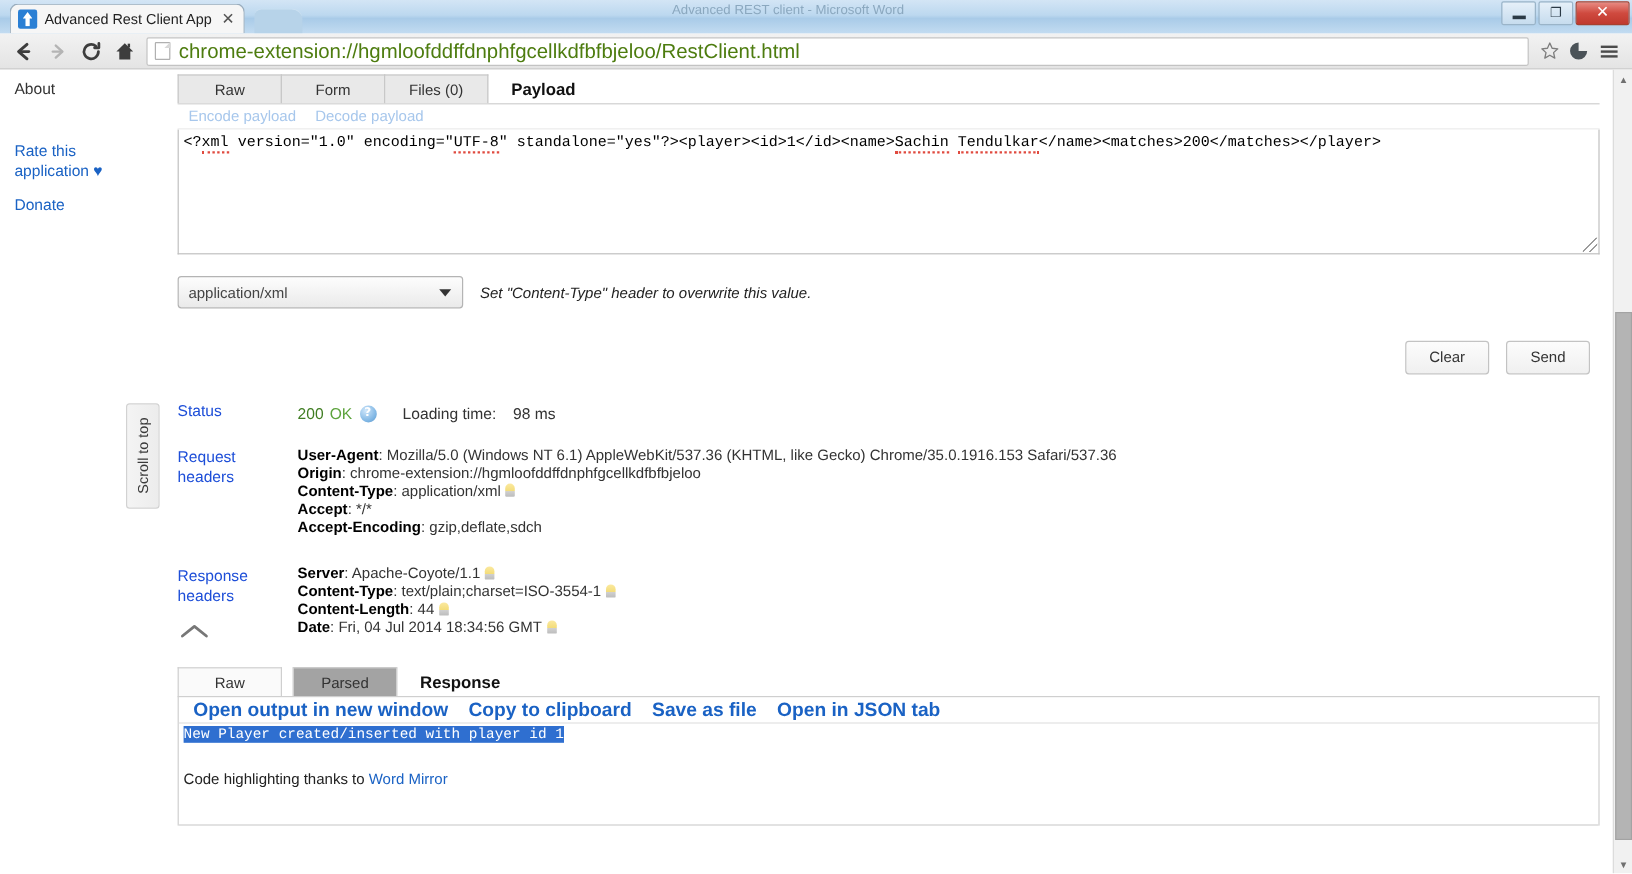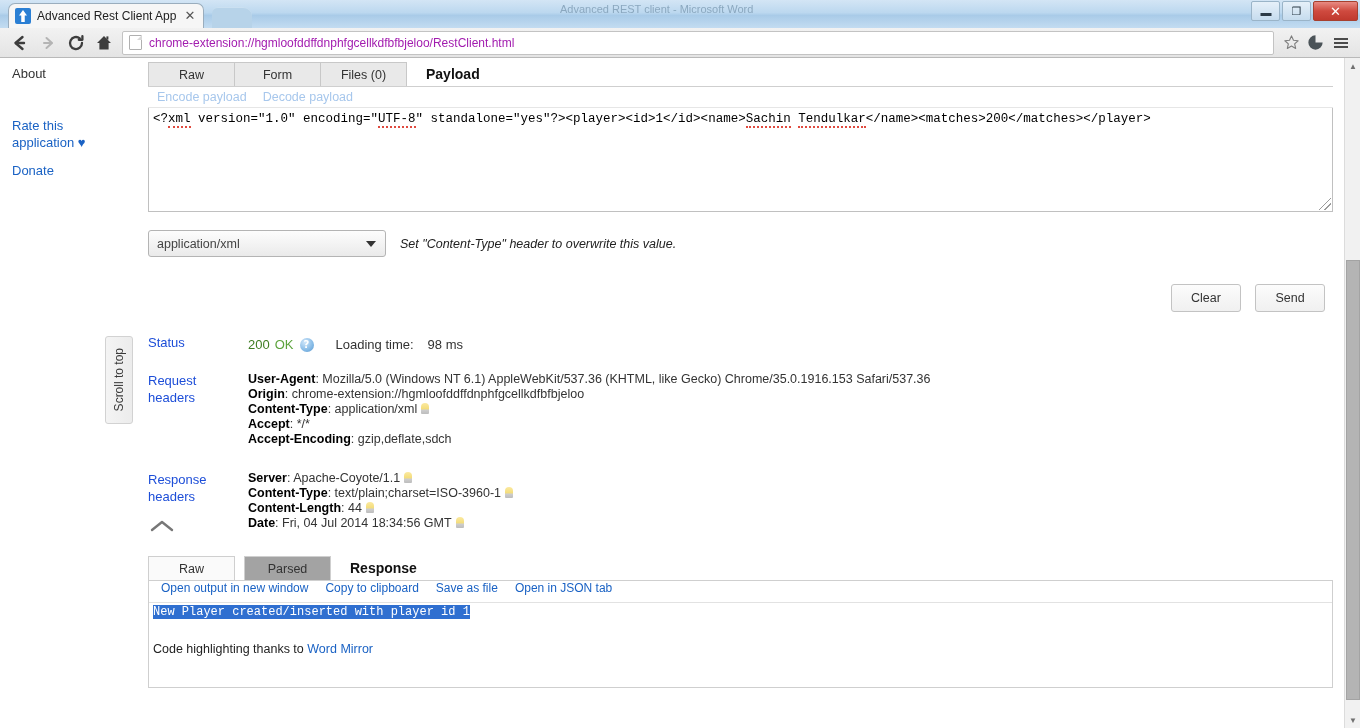--- a/index.html
+++ b/index.html
@@ -99,21 +99,21 @@
     width: 13px; height: 15px; margin: 0 7px 0 2px; flex: 0 0 13px;
     border: 1px solid #b0b0b0; background: #fff; border-radius: 1px;
     position: relative;
   }
   .omnibox .pageicon::after {
     content: ""; position: absolute; right: -1px; top: -1px;
     border-width: 0 0 5px 5px; border-style: solid;
     border-color: transparent transparent #d8d8d8 transparent;
   }
   .omnibox .url {
-    font-size: 12px; color: #a21caf; white-space: nowrap; overflow: hidden;
+    font-size: 17px; color: #4d7c0f; white-space: nowrap; overflow: hidden;
     font-family: "Liberation Sans", sans-serif;
   }
   .star { width: 22px; height: 22px; display: flex; align-items: center; justify-content: center; }
   .tbicon { width: 26px; height: 24px; display: flex; align-items: center; justify-content: center; }
 
   
   .page {
     position: absolute; top: 58px; left: 0; width: 1360px; height: 670px;
     background: #fff; overflow: hidden;
   }
@@ -266,23 +266,24 @@
     background: #fafafa; border: 1px solid #cfcfcf; border-bottom: none;
     margin-right: -1px;
   }
   .rtab.active { background: #a3a3a3; margin-left: 10px; }
   .rtab.heading {
     background: transparent; border: none; font-size: 14px; font-weight: bold;
     color: #111; padding-left: 20px; min-width: 0; justify-content: flex-start;
   }
   .resp-panel { border: 1px solid #cfcfcf; border-bottom: none; }
   .resp-actions {
-    height: 22px; display: flex; align-items: flex-start; gap: 17px;
-    padding-left: 12px; font-size: 12px;
+    height: 22px; display: flex; align-items: flex-end; gap: 17px;
+    padding-left: 12px; font-size: 16px;
     border-bottom: 1px solid #e2e2e2;
+    font-weight: bold;
   }
   .resp-actions a { color: #1a62c4; cursor: pointer; text-decoration: none; }
   .resp-out {
     font-family: "Liberation Mono", monospace; font-size: 12px;
     padding: 2px 4px 0 4px; min-height: 17px;
   }
   .sel { background: #2f6fd0; color: #fff; }
   .cm-credit { font-size: 12.5px; color: #222; padding: 22px 0 0 4px; }
   .cm-credit a { color: #1a62c4; text-decoration: none; }
   .resp-bottom { height: 32px; border-bottom: 1px solid #cfcfcf; }
@@ -453,21 +454,21 @@
             <div>Response</div>
             <div>headers</div>
             <div class="collapse-caret">
               <svg width="28" height="14" viewBox="0 0 28 14">
                 <path d="M4 11 L14 3 L24 11" fill="none" stroke="#777" stroke-width="2.4" stroke-linecap="round" stroke-linejoin="round"></path>
               </svg>
             </div>
           </div>
           <div class="res-body">
             <div class="hdr-line"><span class="hdr-name">Server</span>: <span>Apache-Coyote/1.1</span><span class="bulb"></span></div>
-            <div class="hdr-line"><span class="hdr-name">Content-Type</span>: <span>text/plain;charset=ISO-3960-1</span><span class="bulb"></span></div>
+            <div class="hdr-line"><span class="hdr-name">Content-Type</span>: <span>text/plain;charset=ISO-3554-1</span><span class="bulb"></span></div>
             <div class="hdr-line"><span class="hdr-name">Content-Length</span>: <span>44</span><span class="bulb"></span></div>
             <div class="hdr-line"><span class="hdr-name">Date</span>: <span>Fri, 04 Jul 2014 18:34:56 GMT</span><span class="bulb"></span></div>
           </div>
         </div>
 
         <div class="respblock">
           <div class="resp-tabs">
             <div class="rtab">Raw</div>
             <div class="rtab active">Parsed</div>
             <div class="rtab heading">Response</div>

